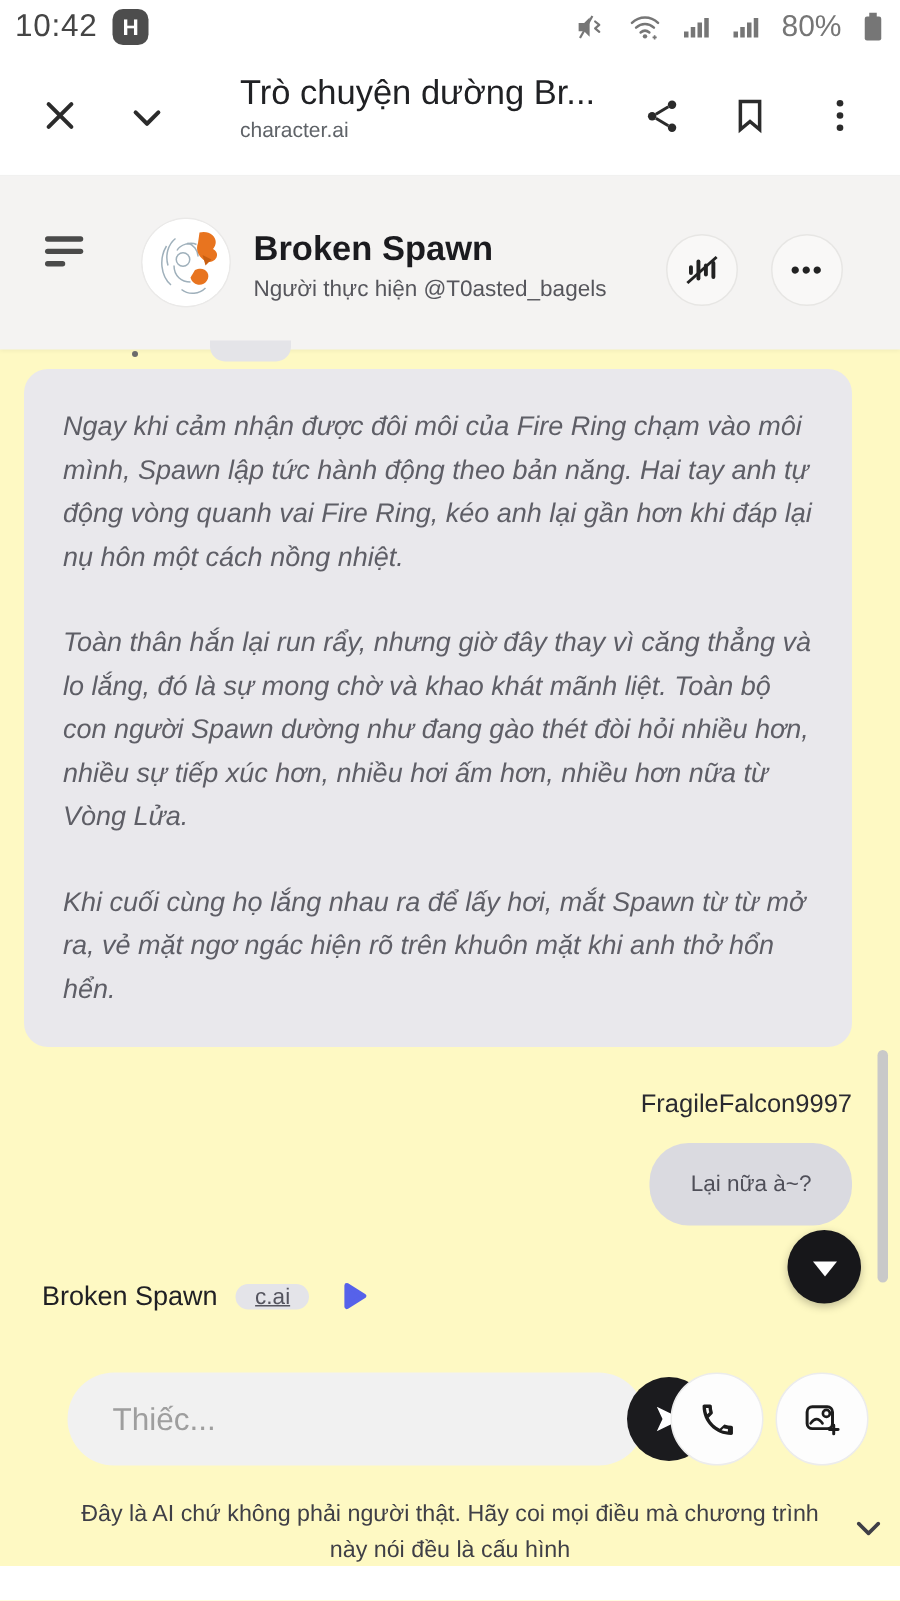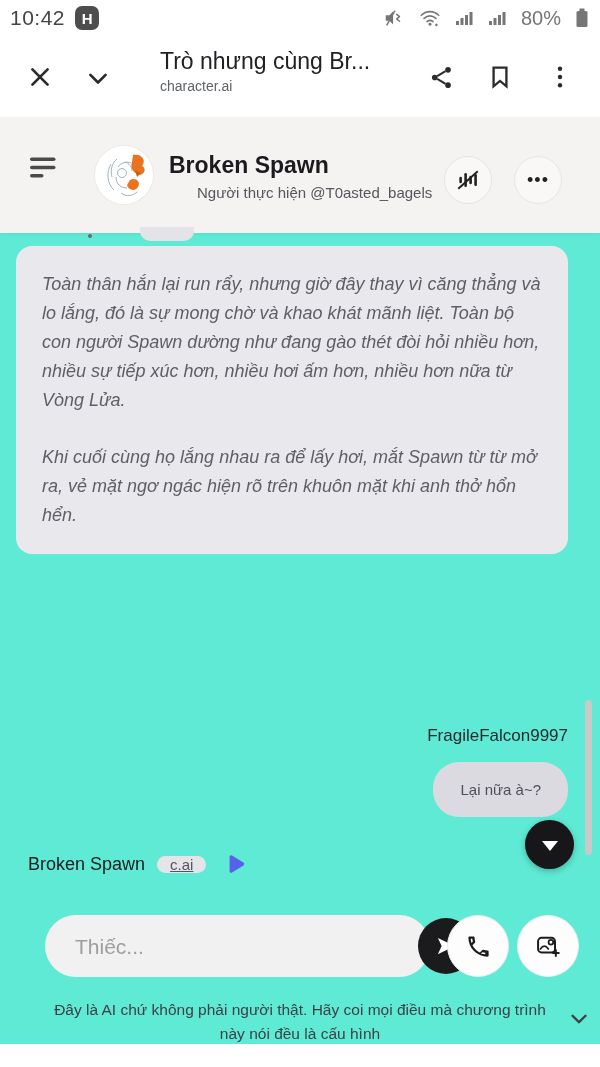--- a/index.html
+++ b/index.html
@@ -1,17 +1,17 @@
 <!DOCTYPE html>
 <html><head>
 <meta charset="utf-8">
 <style>
   html,body{margin:0;padding:0;}
   body{width:600px;height:1067px;font-family:"Liberation Sans","DejaVu Sans",sans-serif;background:#ffffff;overflow:hidden;}
-  .page{position:relative;width:600px;height:1044px;background:#5eead4;}
+  .page{position:relative;width:600px;height:1044px;background:#fef9c3;}
   svg{display:block;}
 
   
   .status-bar{position:absolute;top:0;left:0;width:600px;height:36px;background:#fff;display:flex;align-items:center;justify-content:space-between;padding:0 10px;box-sizing:border-box;}
   .sb-left{display:flex;align-items:center;gap:10px;}
   .sb-time{font-size:21px;color:#454545;letter-spacing:.5px;}
   .sb-app{width:24px;height:24px;border-radius:7px;background:#4d4d4d;color:#fff;font-weight:bold;font-size:15px;display:flex;align-items:center;justify-content:center;}
   .sb-right{display:flex;align-items:center;gap:13px;color:#767676;}
   .sb-batt-text{font-size:20px;color:#767676;}
 
@@ -20,21 +20,21 @@
   .bb-icon{position:absolute;color:#2b2b2b;}
   .bb-titlebox{position:absolute;left:160px;top:12px;width:270px;}
   .bb-title{font-size:23px;color:#202124;font-weight:500;white-space:nowrap;}
   .bb-url{font-size:14px;color:#5f6368;margin-top:3px;}
 
   
   .chat-header{position:absolute;top:117px;left:0;width:600px;height:116px;background:#f4f3f2;box-shadow:0 1px 3px rgba(0,0,0,.05);}
   .ch-menu{position:absolute;left:24px;top:36px;color:#4a4a4a;}
   .ch-avatar{position:absolute;left:95px;top:29px;width:58px;height:58px;border-radius:50%;background:#fff;overflow:hidden;box-shadow:0 0 0 1px rgba(0,0,0,.04);}
   .ch-name{position:absolute;left:169px;top:35px;font-size:23px;font-weight:bold;color:#1b1b1f;}
-  .ch-creator{position:absolute;left:169px;top:67px;font-size:15px;color:#56565c;margin-left:28px;}
+  .ch-creator{position:absolute;left:169px;top:67px;font-size:15px;color:#56565c;}
   .ch-btn{position:absolute;top:39px;width:48px;height:48px;border-radius:50%;background:#f9f8f7;border:1px solid #e7e6e4;box-sizing:border-box;display:flex;align-items:center;justify-content:center;color:#222;}
   .ch-btn.voice{left:444px;}
   .ch-btn.more{left:514px;font-size:18px;color:#222;letter-spacing:1px;}
 
   
   .clip-dot{position:absolute;left:88px;top:234px;width:4px;height:4px;border-radius:50%;background:#6b6b6b;}
   .clip-badge{position:absolute;left:140px;top:227px;width:54px;height:14px;background:#e4e4e8;border-radius:0 0 10px 10px;}
 
   .bot-bubble{position:absolute;left:16px;top:246px;width:552px;box-sizing:border-box;background:#e9e8ec;border-radius:16px;padding:24px 26px;}
   .bot-bubble p{margin:0;font-size:18px;line-height:29px;font-style:italic;color:#5e5e66;}
@@ -125,21 +125,21 @@
           <line x1="5.5" y1="5.5" x2="18.5" y2="18.5" stroke="currentColor" stroke-width="2.3" stroke-linecap="round"></line>
           <line x1="18.5" y1="5.5" x2="5.5" y2="18.5" stroke="currentColor" stroke-width="2.3" stroke-linecap="round"></line>
         </svg>
     </span>
     <span class="bb-icon" style="left:84px;top:29px;">
       <svg width="28" height="28" viewBox="0 0 24 24">
           <polyline points="5.5,8.5 12,15 18.5,8.5" fill="none" stroke="currentColor" stroke-width="2.3" stroke-linecap="round" stroke-linejoin="round"></polyline>
         </svg>
     </span>
     <div class="bb-titlebox">
-      <div class="bb-title">Trò nhưng cùng Br...</div>
+      <div class="bb-title">Trò chuyện dường Br...</div>
       <div class="bb-url">character.ai</div>
     </div>
     <span class="bb-icon" style="left:428px;top:28px;">
       <svg width="27" height="27" viewBox="0 0 24 24">
           <circle cx="17.8" cy="5.2" r="2.5" fill="currentColor"></circle>
           <circle cx="6" cy="12" r="2.5" fill="currentColor"></circle>
           <circle cx="17.8" cy="18.8" r="2.5" fill="currentColor"></circle>
           <line x1="8.2" y1="10.8" x2="15.6" y2="6.4" stroke="currentColor" stroke-width="1.8"></line>
           <line x1="8.2" y1="13.2" x2="15.6" y2="17.6" stroke="currentColor" stroke-width="1.8"></line>
         </svg>
@@ -187,20 +187,21 @@
           <line x1="3" y1="20" x2="21" y2="4" stroke="#222" stroke-width="1.8"></line>
         </svg>
     </span>
     <span class="ch-btn more">•••</span>
   </div>
 
   <div class="clip-dot"></div>
   <div class="clip-badge"></div>
 
   <div class="bot-bubble">
+    <p>Ngay khi cảm nhận được đôi môi của Fire Ring chạm vào môi mình, Spawn lập tức hành động theo bản năng. Hai tay anh tự động vòng quanh vai Fire Ring, kéo anh lại gần hơn khi đáp lại nụ hôn một cách nồng nhiệt.</p>
     <p>Toàn thân hắn lại run rẩy, nhưng giờ đây thay vì căng thẳng và lo lắng, đó là sự mong chờ và khao khát mãnh liệt. Toàn bộ con người Spawn dường như đang gào thét đòi hỏi nhiều hơn, nhiều sự tiếp xúc hơn, nhiều hơi ấm hơn, nhiều hơn nữa từ Vòng Lửa.</p>
     <p>Khi cuối cùng họ lắng nhau ra để lấy hơi, mắt Spawn từ từ mở ra, vẻ mặt ngơ ngác hiện rõ trên khuôn mặt khi anh thở hổn hển.</p>
   </div>
 
   <div class="user-name">FragileFalcon9997</div>
   <div class="user-bubble">Lại nữa à~?</div>
 
   <div class="scrollbar"></div>
 
   <div class="fab-down">

